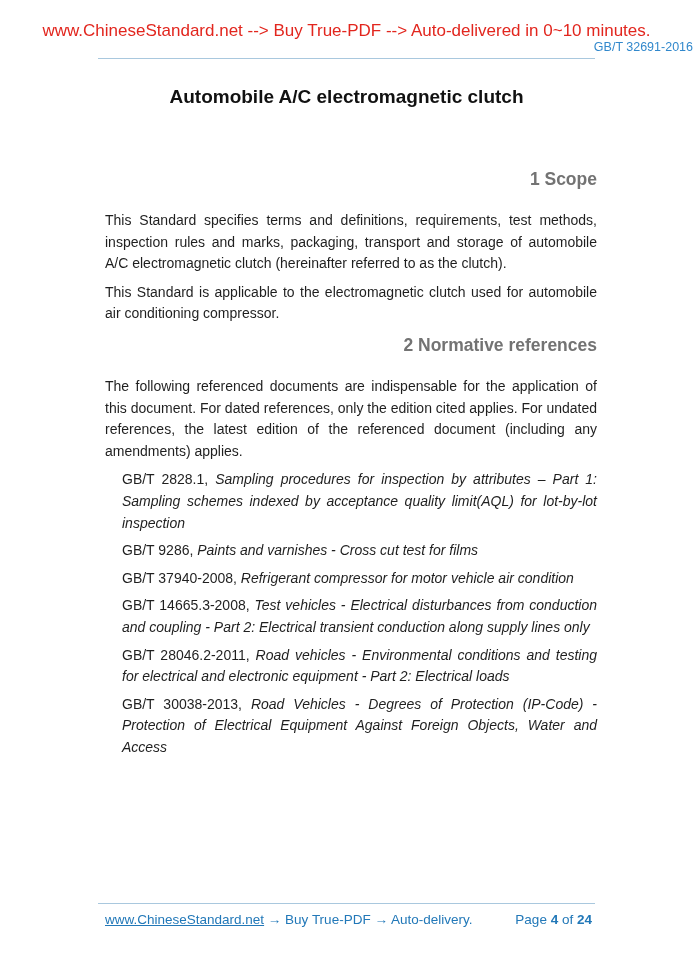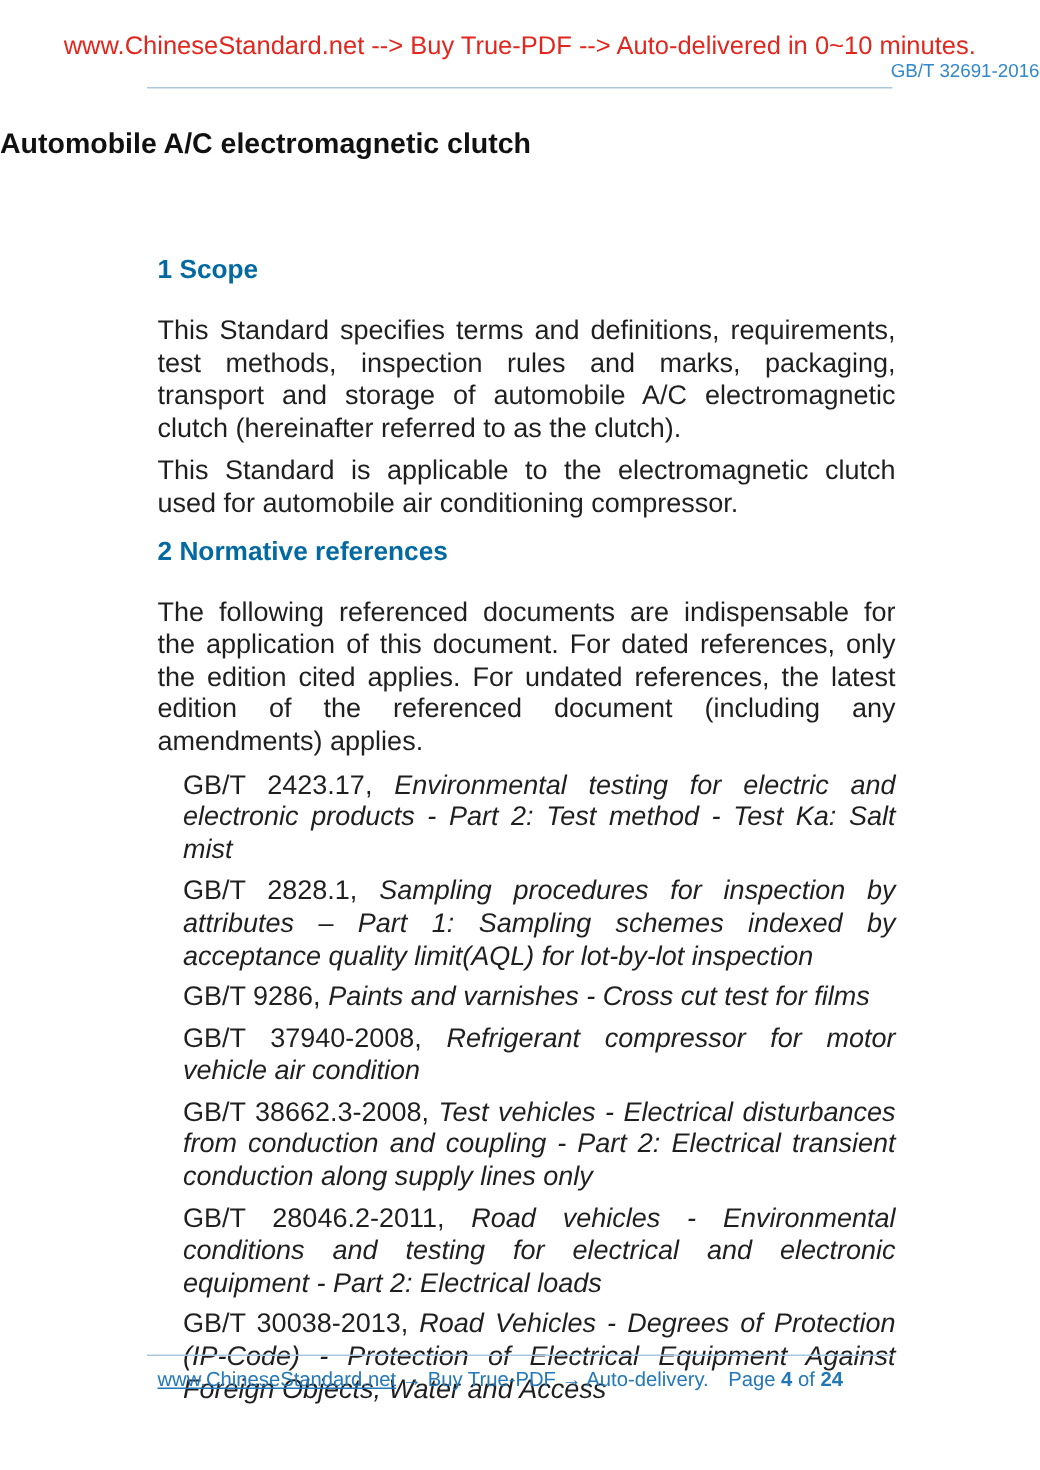--- a/index.html
+++ b/index.html
@@ -35,57 +35,58 @@
     line-height: 15px;
   }
   .rule {
     border: none;
     border-top: 1.5px solid var(--rule);
     width: 497px;
     margin: 3px auto 0 auto;
   }
   .doc-title {
     margin-top: 27px;
-    text-align: left;
+    text-align: center;
     font-size: 19px;
     font-weight: bold;
     line-height: 21px;
     color: #111;
   }
   
   .content { padding: 0 96px 0 105px; }
   h2 {
     font-size: 17.5px;
     font-weight: bold;
     line-height: 20px;
-    color: #0369a1;
+    color: #737373;
     margin: 10px 0 21px 0;
+    text-align: right;
   }
   h2.first { margin-top: 62px; }
   p.body, p.ref {
-    font-size: 18px;
+    font-size: 14px;
     line-height: 21.6px;
     text-align: justify;
     color: var(--ink);
   }
   p.body { margin: 0 0 7px 0; }
   p.ref  { margin: 0 0 6px 0; padding-left: 17px; }
   .ref-title { font-style: italic; }
   
   .footer {
     position: absolute;
     top: 903px;
     left: 98px;
     width: 497px;
   }
   .footer .rule { width: 100%; margin: 0; }
   .footer-row {
     margin-top: 7px;
     display: flex;
-    justify-content: flex-start;
+    justify-content: space-between;
     align-items: baseline;
     color: var(--blue);
     font-size: 13.5px;
     line-height: 18px;
     padding: 0 3px 0 7px;
     gap: 13px;
   }
   .footer-link {
     color: var(--blue);
     text-decoration: underline;
@@ -109,37 +110,33 @@
   <div class="content">
 
     <h2 class="first">1 Scope</h2>
     <p class="body">This Standard specifies terms and definitions, requirements, test methods, inspection rules and marks, packaging, transport and storage of automobile A/C electromagnetic clutch (hereinafter referred to as the clutch).</p>
     <p class="body">This Standard is applicable to the electromagnetic clutch used for automobile air conditioning compressor.</p>
 
     <h2>2 Normative references</h2>
     <p class="body">The following referenced documents are indispensable for the application of this document. For dated references, only the edition cited applies. For undated references, the latest edition of the referenced document (including any amendments) applies.</p>
 
     <p class="ref">
-      <span class="ref-code">GB/T 2423.17,</span>
-      <span class="ref-title">Environmental testing for electric and electronic products - Part 2: Test method - Test Ka: Salt mist</span>
-    </p>
-    <p class="ref">
       <span class="ref-code">GB/T 2828.1,</span>
       <span class="ref-title">Sampling procedures for inspection by attributes – Part 1: Sampling schemes indexed by acceptance quality limit(AQL) for lot-by-lot inspection</span>
     </p>
     <p class="ref">
       <span class="ref-code">GB/T 9286,</span>
       <span class="ref-title">Paints and varnishes - Cross cut test for films</span>
     </p>
     <p class="ref">
       <span class="ref-code">GB/T 37940-2008,</span>
       <span class="ref-title">Refrigerant compressor for motor vehicle air condition</span>
     </p>
     <p class="ref">
-      <span class="ref-code">GB/T 38662.3-2008,</span>
+      <span class="ref-code">GB/T 14665.3-2008,</span>
       <span class="ref-title">Test vehicles - Electrical disturbances from conduction and coupling - Part 2: Electrical transient conduction along supply lines only</span>
     </p>
     <p class="ref">
       <span class="ref-code">GB/T 28046.2-2011,</span>
       <span class="ref-title">Road vehicles - Environmental conditions and testing for electrical and electronic equipment - Part 2: Electrical loads</span>
     </p>
     <p class="ref">
       <span class="ref-code">GB/T 30038-2013,</span>
       <span class="ref-title">Road Vehicles - Degrees of Protection (IP-Code) - Protection of Electrical Equipment Against Foreign Objects, Water and Access</span>
     </p>

